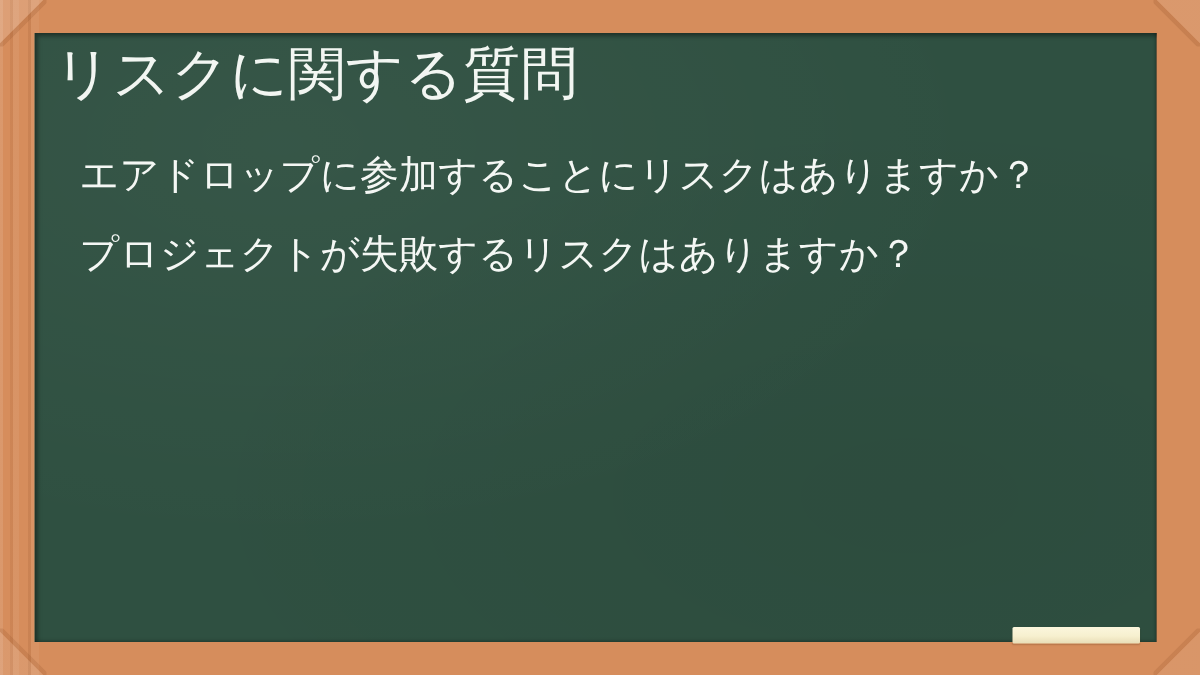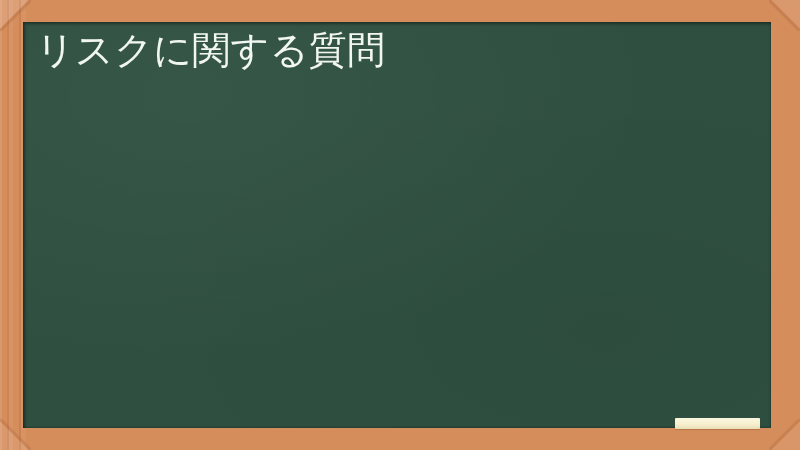--- a/index.html
+++ b/index.html
@@ -117,19 +117,21 @@
   <div class="miter tl"></div>
   <div class="miter tr"></div>
   <div class="miter bl"></div>
   <div class="miter br"></div>
 
   <div class="board">
 
     <div class="board-title">リスクに関する質問</div>
 
     <ul class="question-list">
+      <li class="question-item">エアドロップに参加することにリスクはありますか？</li>
+      <li class="question-item">プロジェクトが失敗するリスクはありますか？</li>
     </ul>
 
   </div>
 
   <div class="chalk"></div>
 
 </div>
 
 </body></html>

